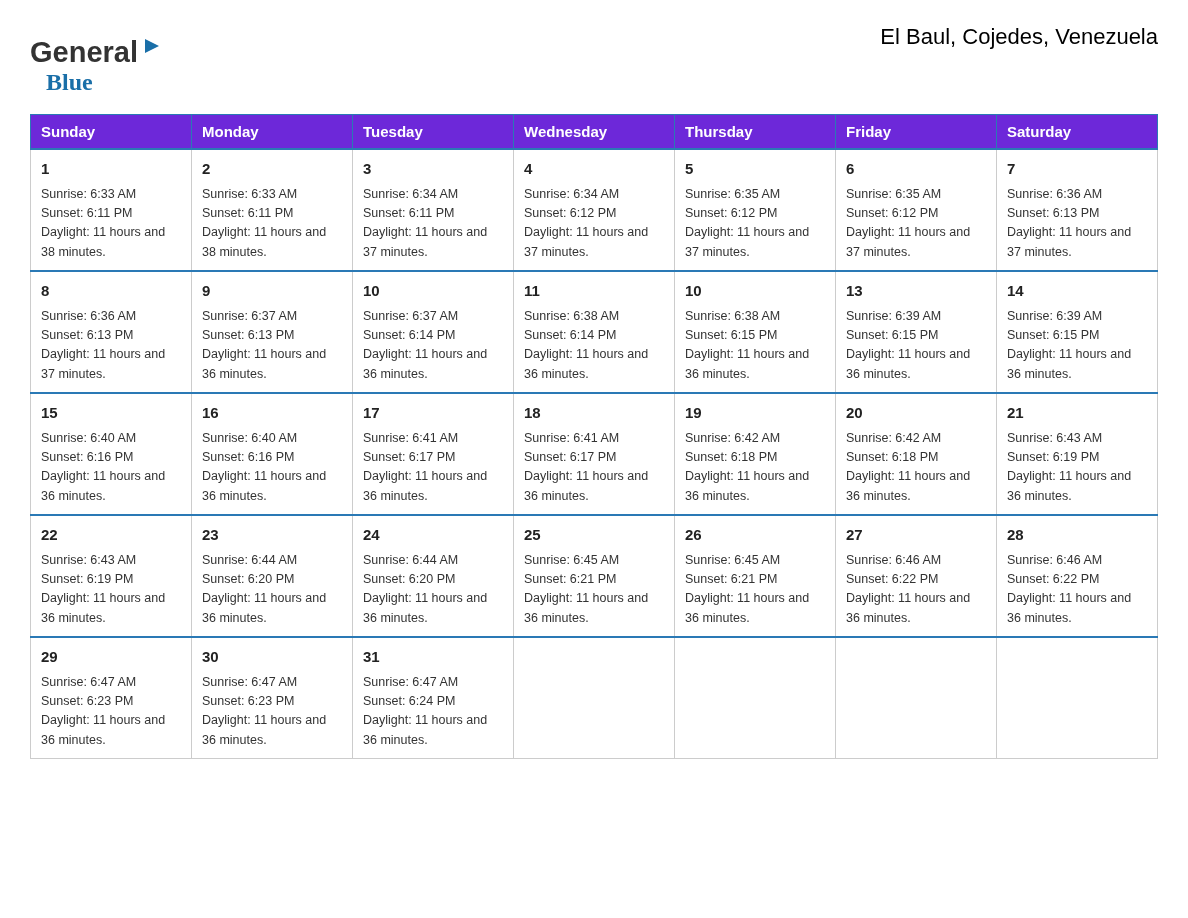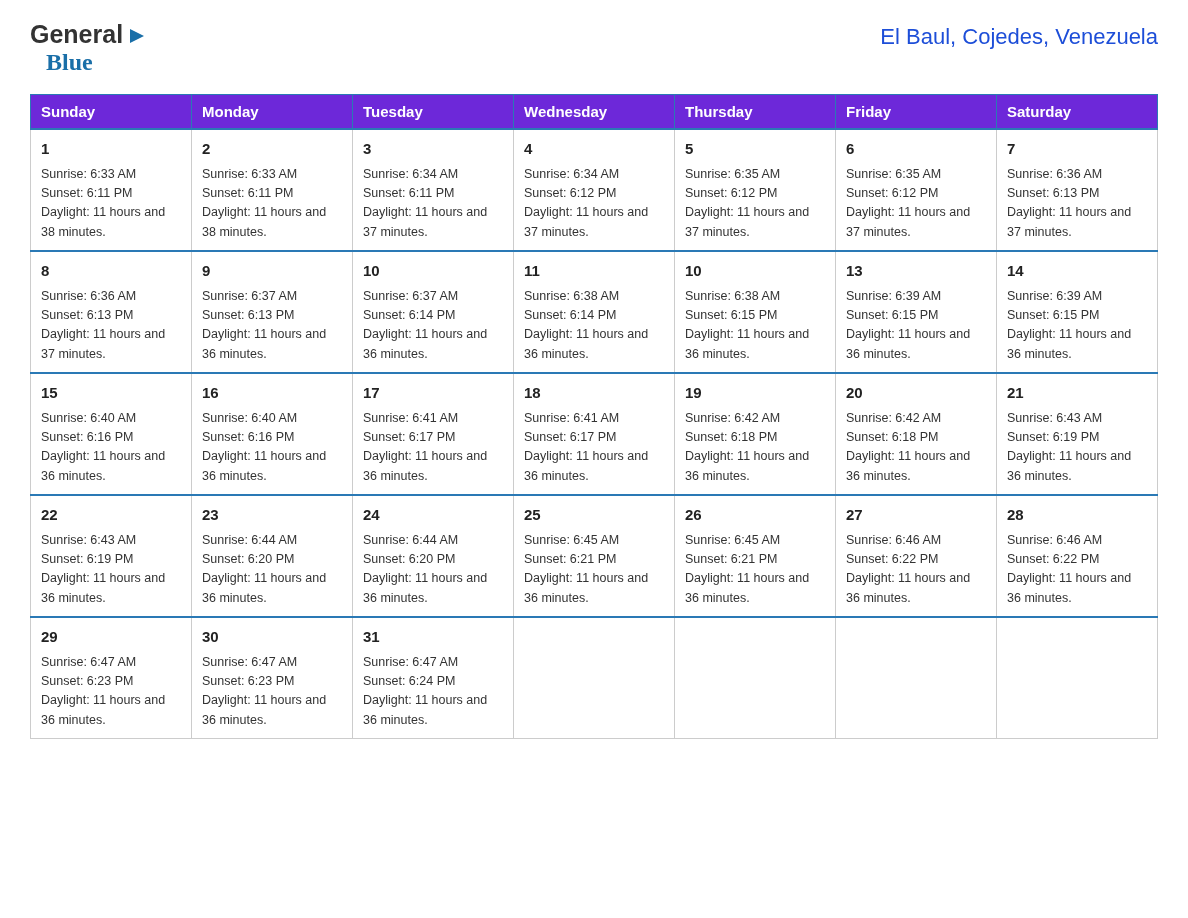--- a/index.html
+++ b/index.html
@@ -25,21 +25,21 @@
       text-align: right;
     }
     .month-title {
       font-size: 48px;
       font-weight: bold;
       color: #222;
       line-height: 1.1;
     }
     .location-title {
       font-size: 22px;
-      color: #1d4ed8;
+      color: #000000;
       margin-top: 4px;
     }
     table {
       width: 100%;
       border-collapse: collapse;
       table-layout: fixed;
     }
     thead tr th {
       background-color: #6d28d9;
       color: #fff;
@@ -92,21 +92,21 @@
       margin-left: 3px;
       margin-top: 2px;
     }
   </style>
 </head>
 <body>
 
 <div class="header">
   <div class="logo">
     <div class="logo-row1">
-      <span style="color:#333; font-size:25px; font-weight:bold;">General</span>
+      <span style="color:#333; font-size:29px; font-weight:bold;margin-top:16px;">General</span>
       <svg class="chevron-svg" width="22" height="22" viewBox="0 0 22 22">
         <polygon points="4,4 18,11 4,18" fill="#1a6fa8"></polygon>
       </svg>
     </div>
     <div class="logo-row2" style="margin-left:16px;font-family:Liberation Serif, serif;">Blue</div>
   </div>
   <div class="title-block">
     <div class="location-title">El Baul, Cojedes, Venezuela</div>
   </div>
 </div>

